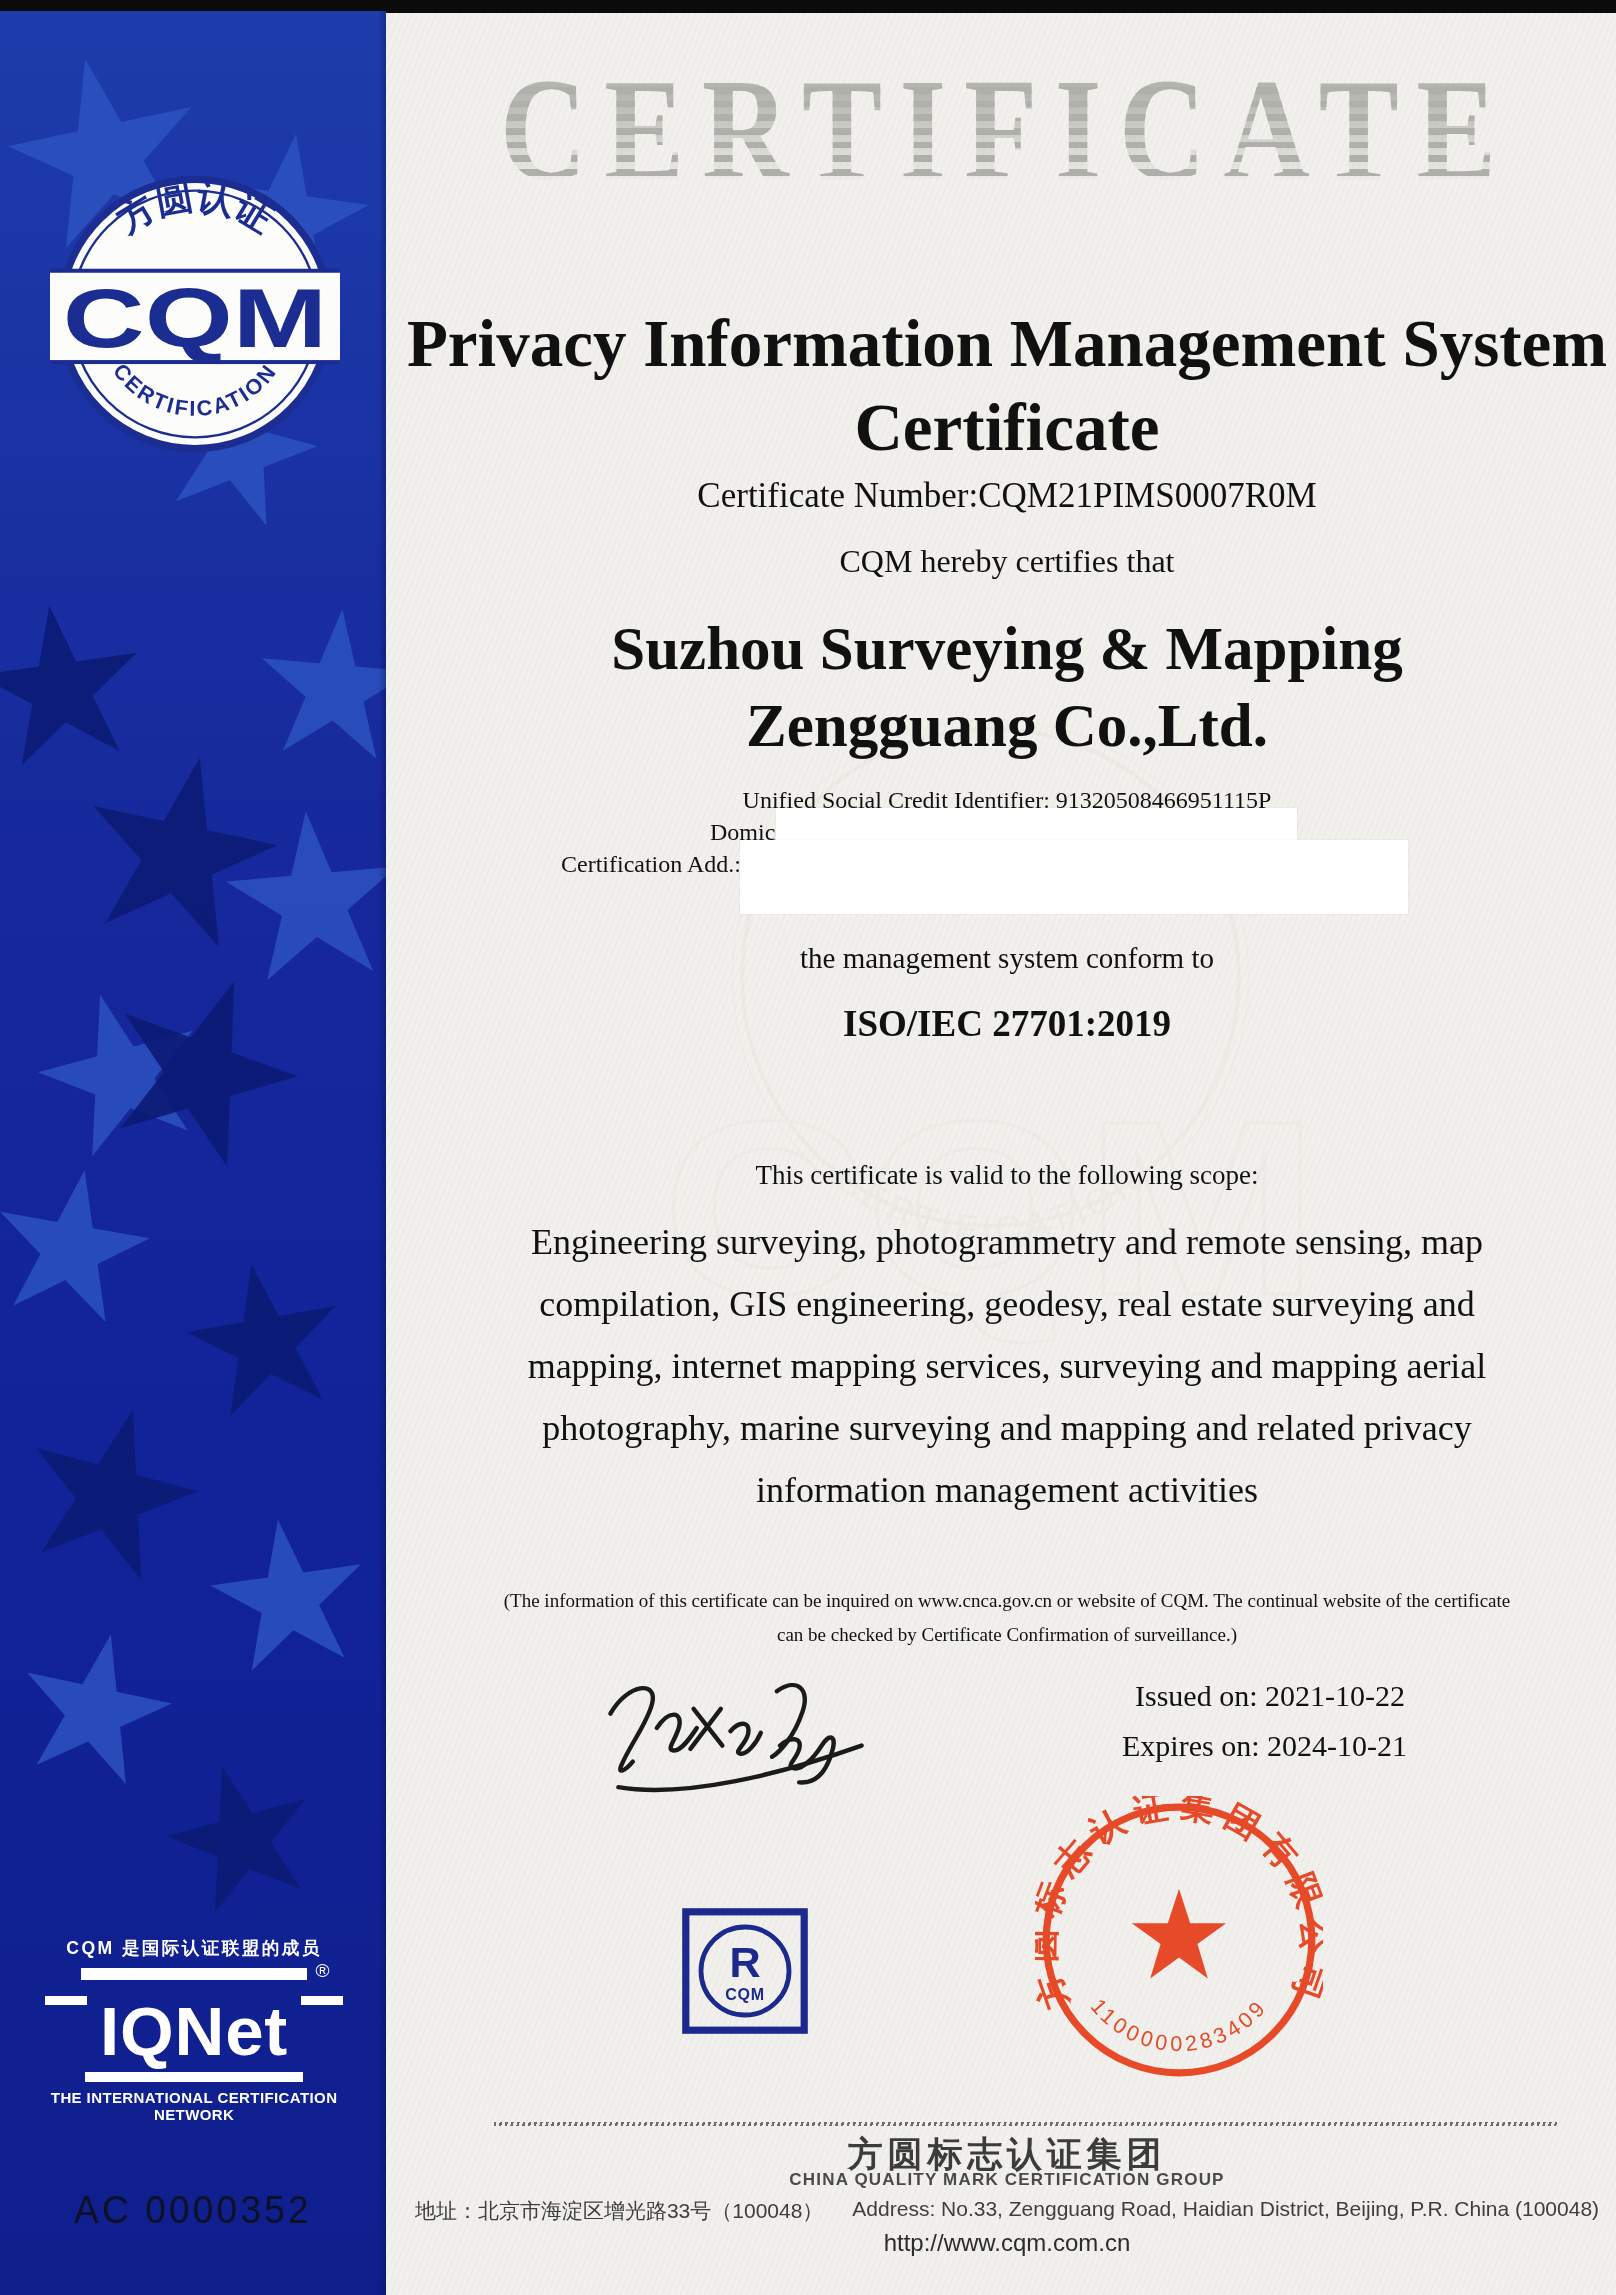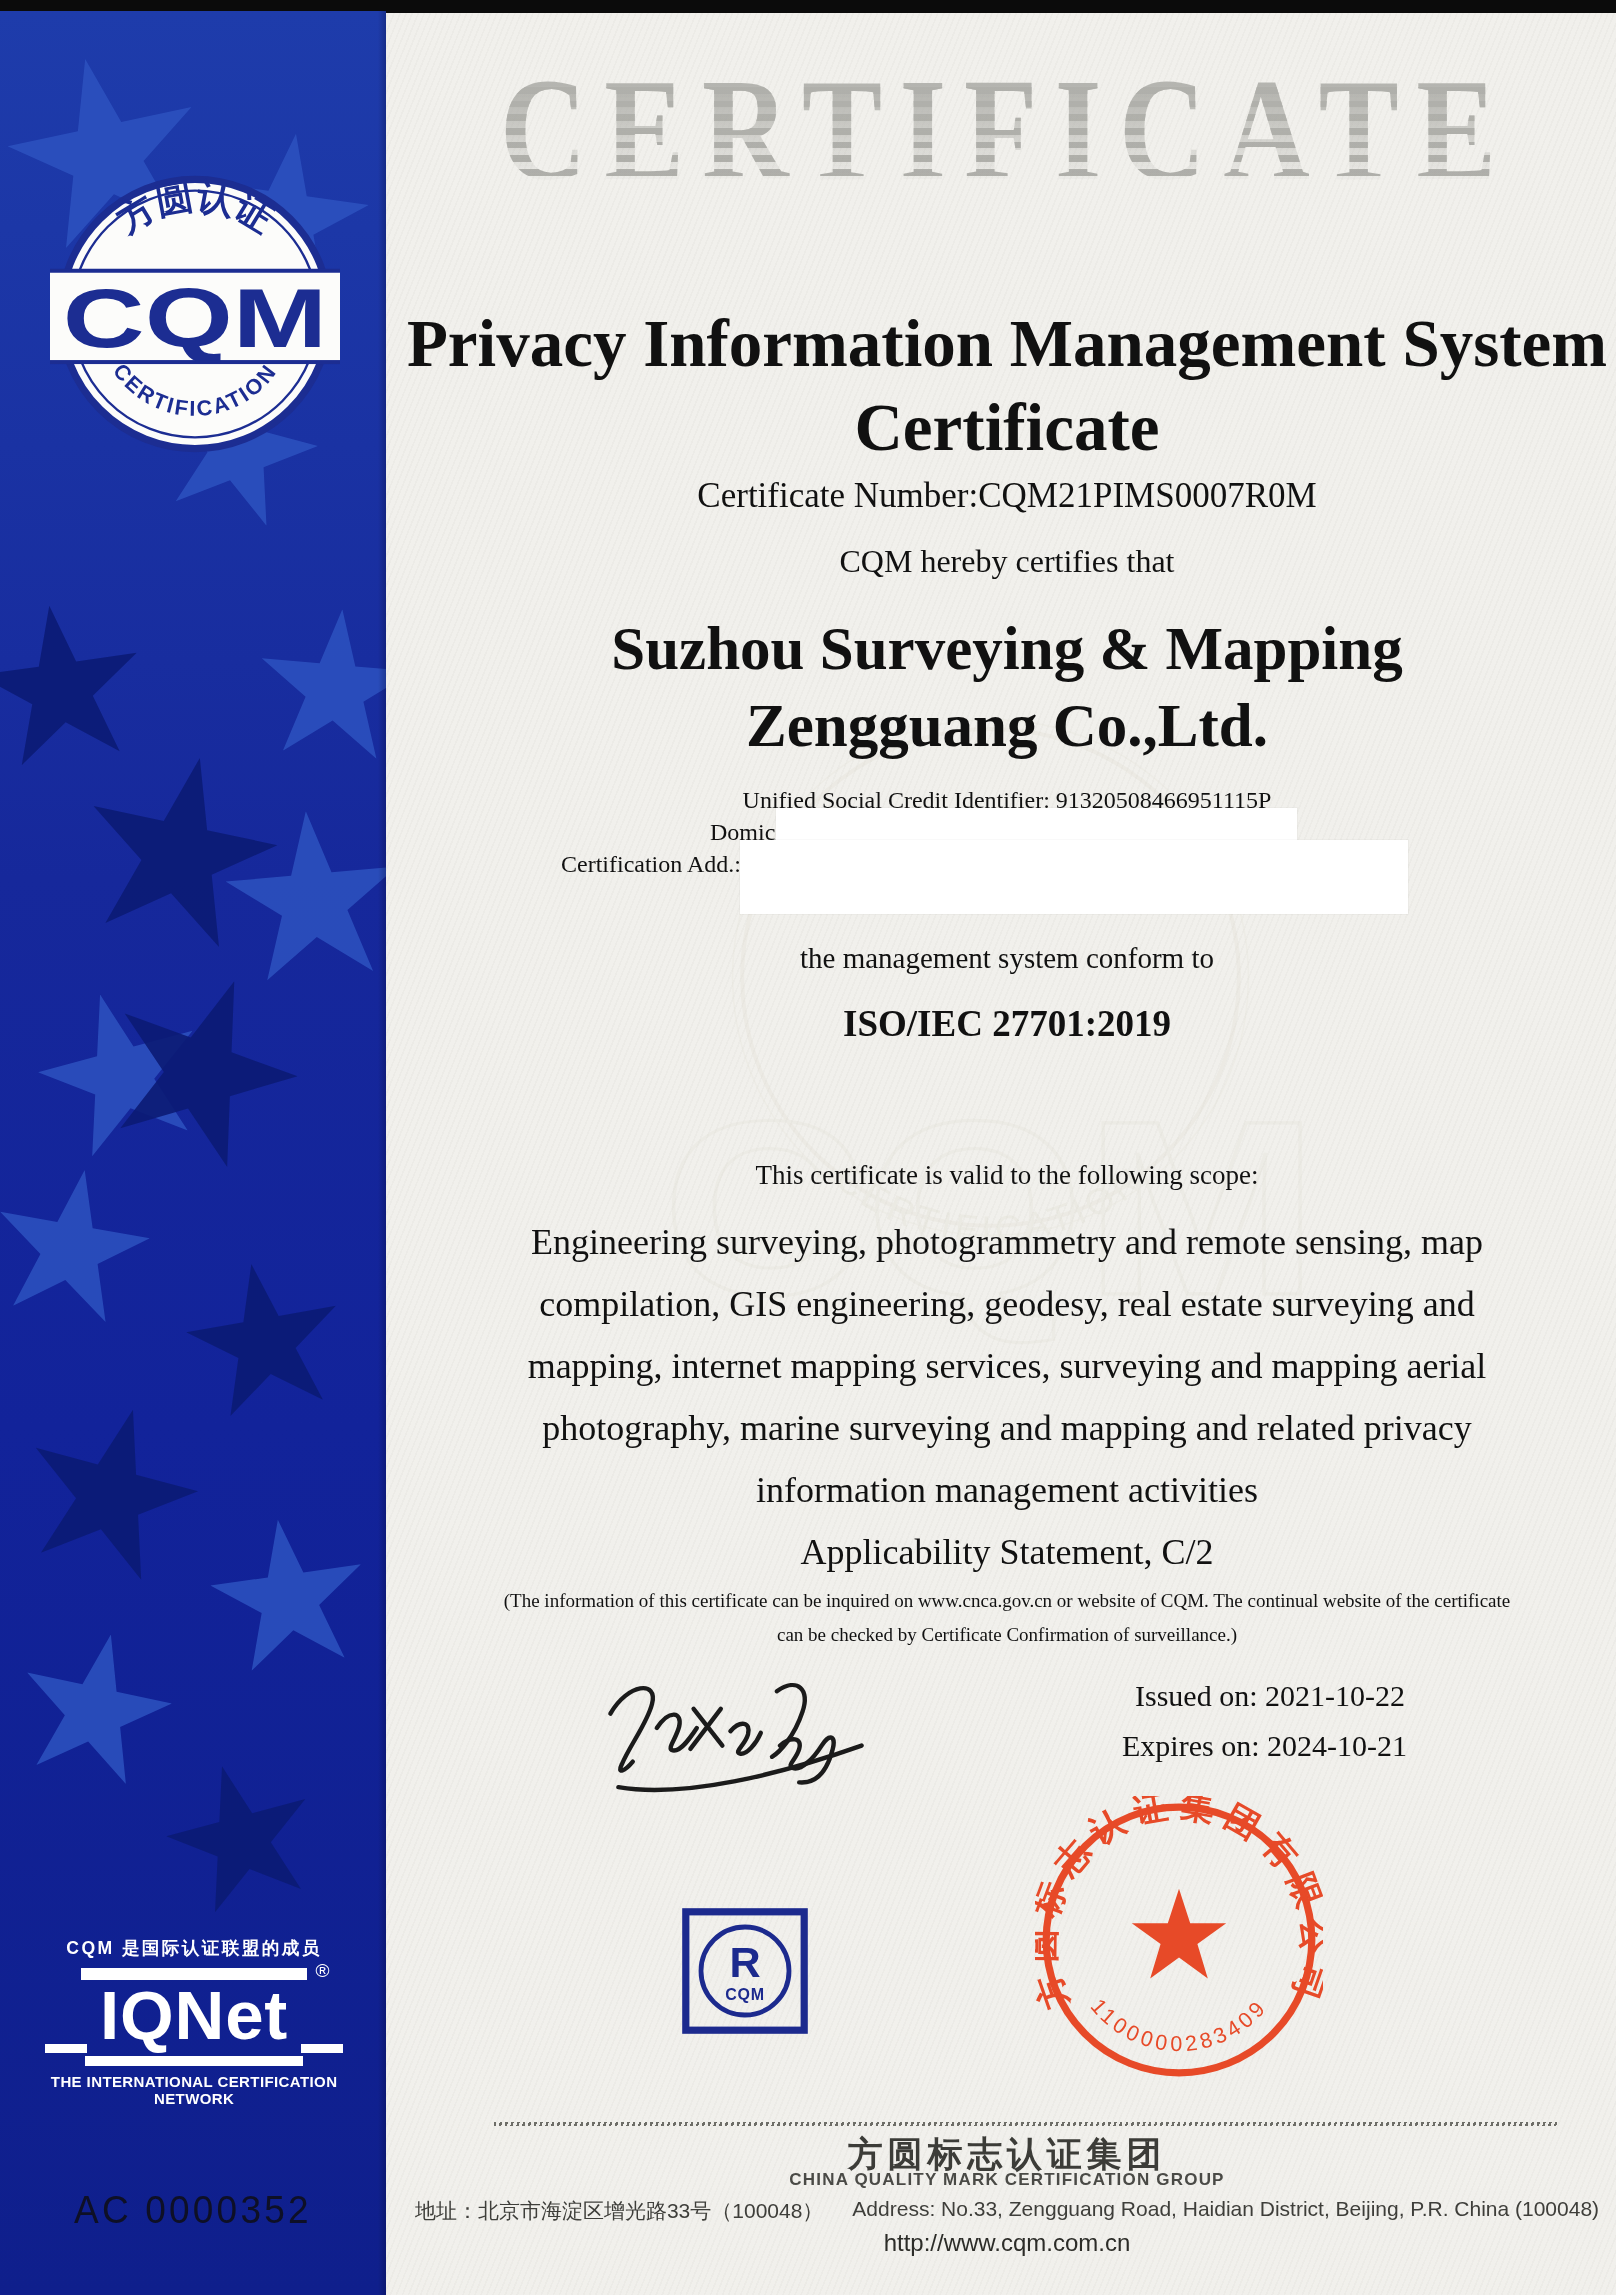--- a/index.html
+++ b/index.html
@@ -31,21 +31,21 @@
   .star.dark{background:#0b1b74;opacity:.9;}
 
   
   .cqm-emblem{left:50px;top:146px;width:290px;height:314px;}
 
   
   .iqnet{left:17.6px;top:1925px;width:353px;text-align:center;color:#fff;font-family:"Liberation Sans",sans-serif;}
   .iq-member{font-size:17.6px;font-weight:bold;letter-spacing:2.4px;}
   .iq-bar1{position:relative;width:226px;height:12px;background:#fff;margin:8px auto 0;}
   .iq-reg{position:absolute;right:-22.4px;top:-8px;font-size:19px;color:#fff;}
-  .iq-row{display:flex;align-items:flex-end;justify-content:center;gap:13px;margin-top:0px;}
+  .iq-row{display:flex;align-items:flex-start;justify-content:center;gap:13px;margin-top:16px;}
   .iq-dash{width:42px;height:8.8px;background:#fff;}
   .iq-name{font-size:69px;font-weight:bold;letter-spacing:0.8px;line-height:1.05;}
   .iq-bar2{width:218px;height:10.4px;background:#fff;margin:3.2px auto 0;}
   .iq-tagline{font-size:15px;font-weight:bold;letter-spacing:0.4px;margin-top:6.4px;}
 
   .ac-serial{left:74px;top:2178px;font-family:"Liberation Sans",sans-serif;font-size:37px;
     letter-spacing:3.2px;color:#0e0e18;opacity:.88;transform:scaleY(1.05);}
 
   
   .paper{left:386px;top:0;width:1231px;height:2295px;padding-left:11px;}
@@ -180,21 +180,20 @@
     <div class="abs ctr conform">the management system conform to</div>
     <div class="abs ctr standard">ISO/IEC 27701:2019</div>
     <div class="abs ctr scope-intro">This certificate is valid to the following scope:</div>
 
     <div class="abs ctr scope">
       <div>Engineering surveying, photogrammetry and remote sensing, map</div>
       <div>compilation, GIS engineering, geodesy, real estate surveying and</div>
       <div>mapping, internet mapping services, surveying and mapping aerial</div>
       <div>photography, marine surveying and mapping and related privacy</div>
       <div>information management activities</div>
-      <div>Applicability Statement, C/2</div>
     </div>
 
     <div class="abs ctr fine1">(The information of this certificate can be inquired on www.cnca.gov.cn or website of CQM. The continual website of the certificate</div>
     <div class="abs ctr fine2">can be checked by Certificate Confirmation of surveillance.)</div>
 
     <svg class="abs signature" viewBox="0 0 360 160">
       <g fill="none" stroke="#1b1b1b" stroke-width="5.5" stroke-linecap="round">
         <path d="M 18,52 C 40,14 78,10 70,40 C 64,64 42,92 32,116 C 26,128 36,124 46,112"></path>
         <path d="M 76,70 C 92,46 108,50 104,68 C 100,84 88,96 96,98 C 106,100 118,82 126,70"></path>
         <path d="M 122,46 L 158,92 M 156,46 L 118,96"></path>

